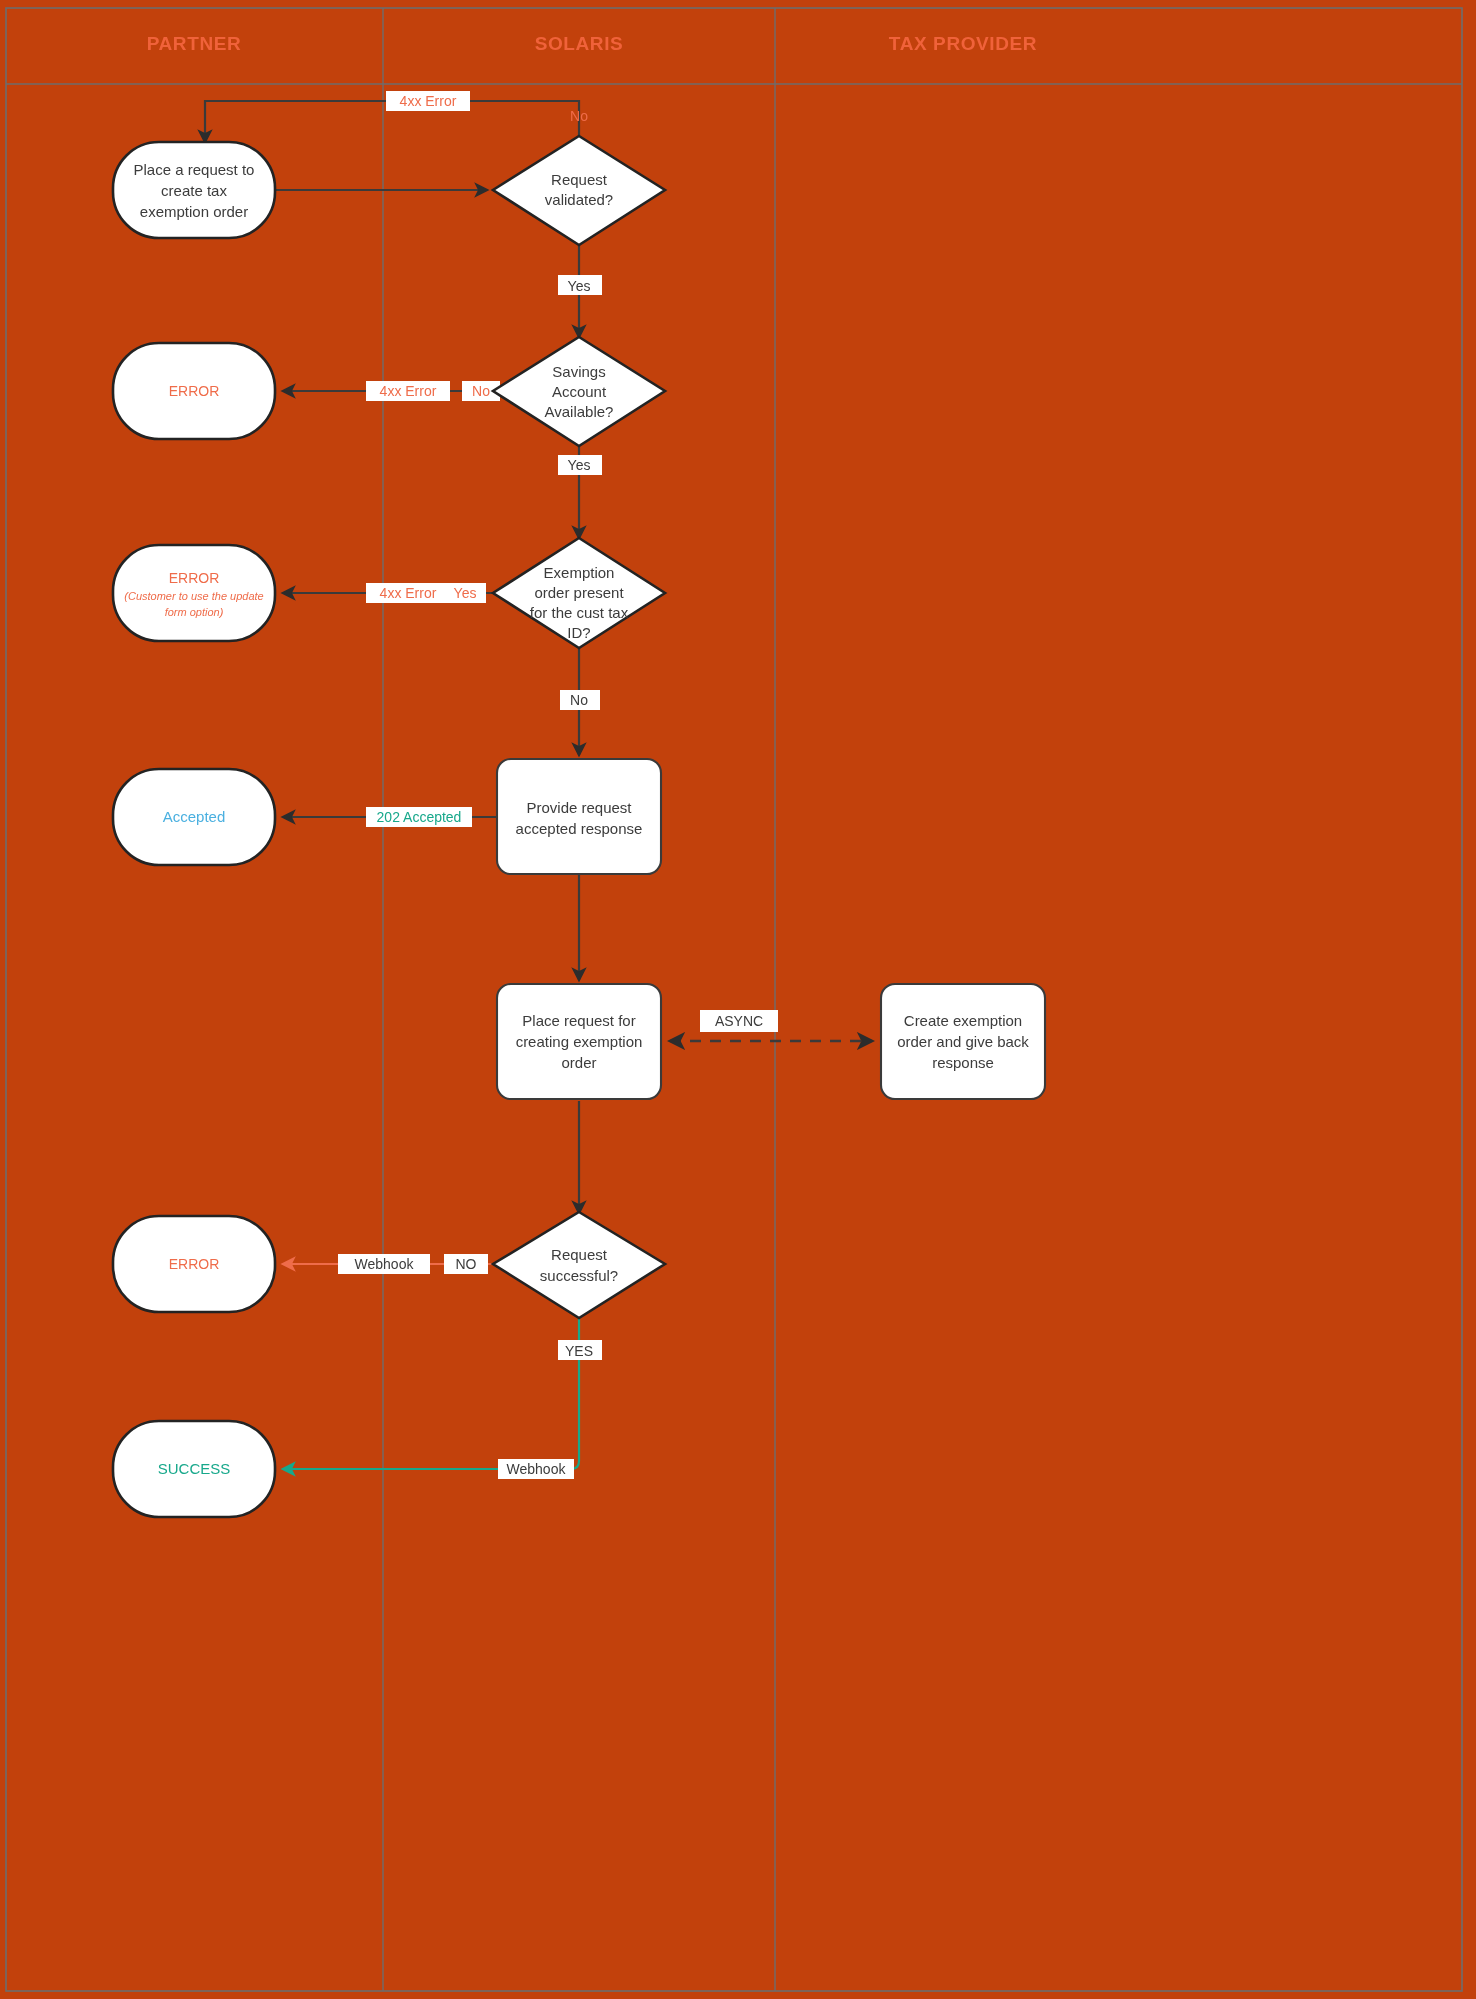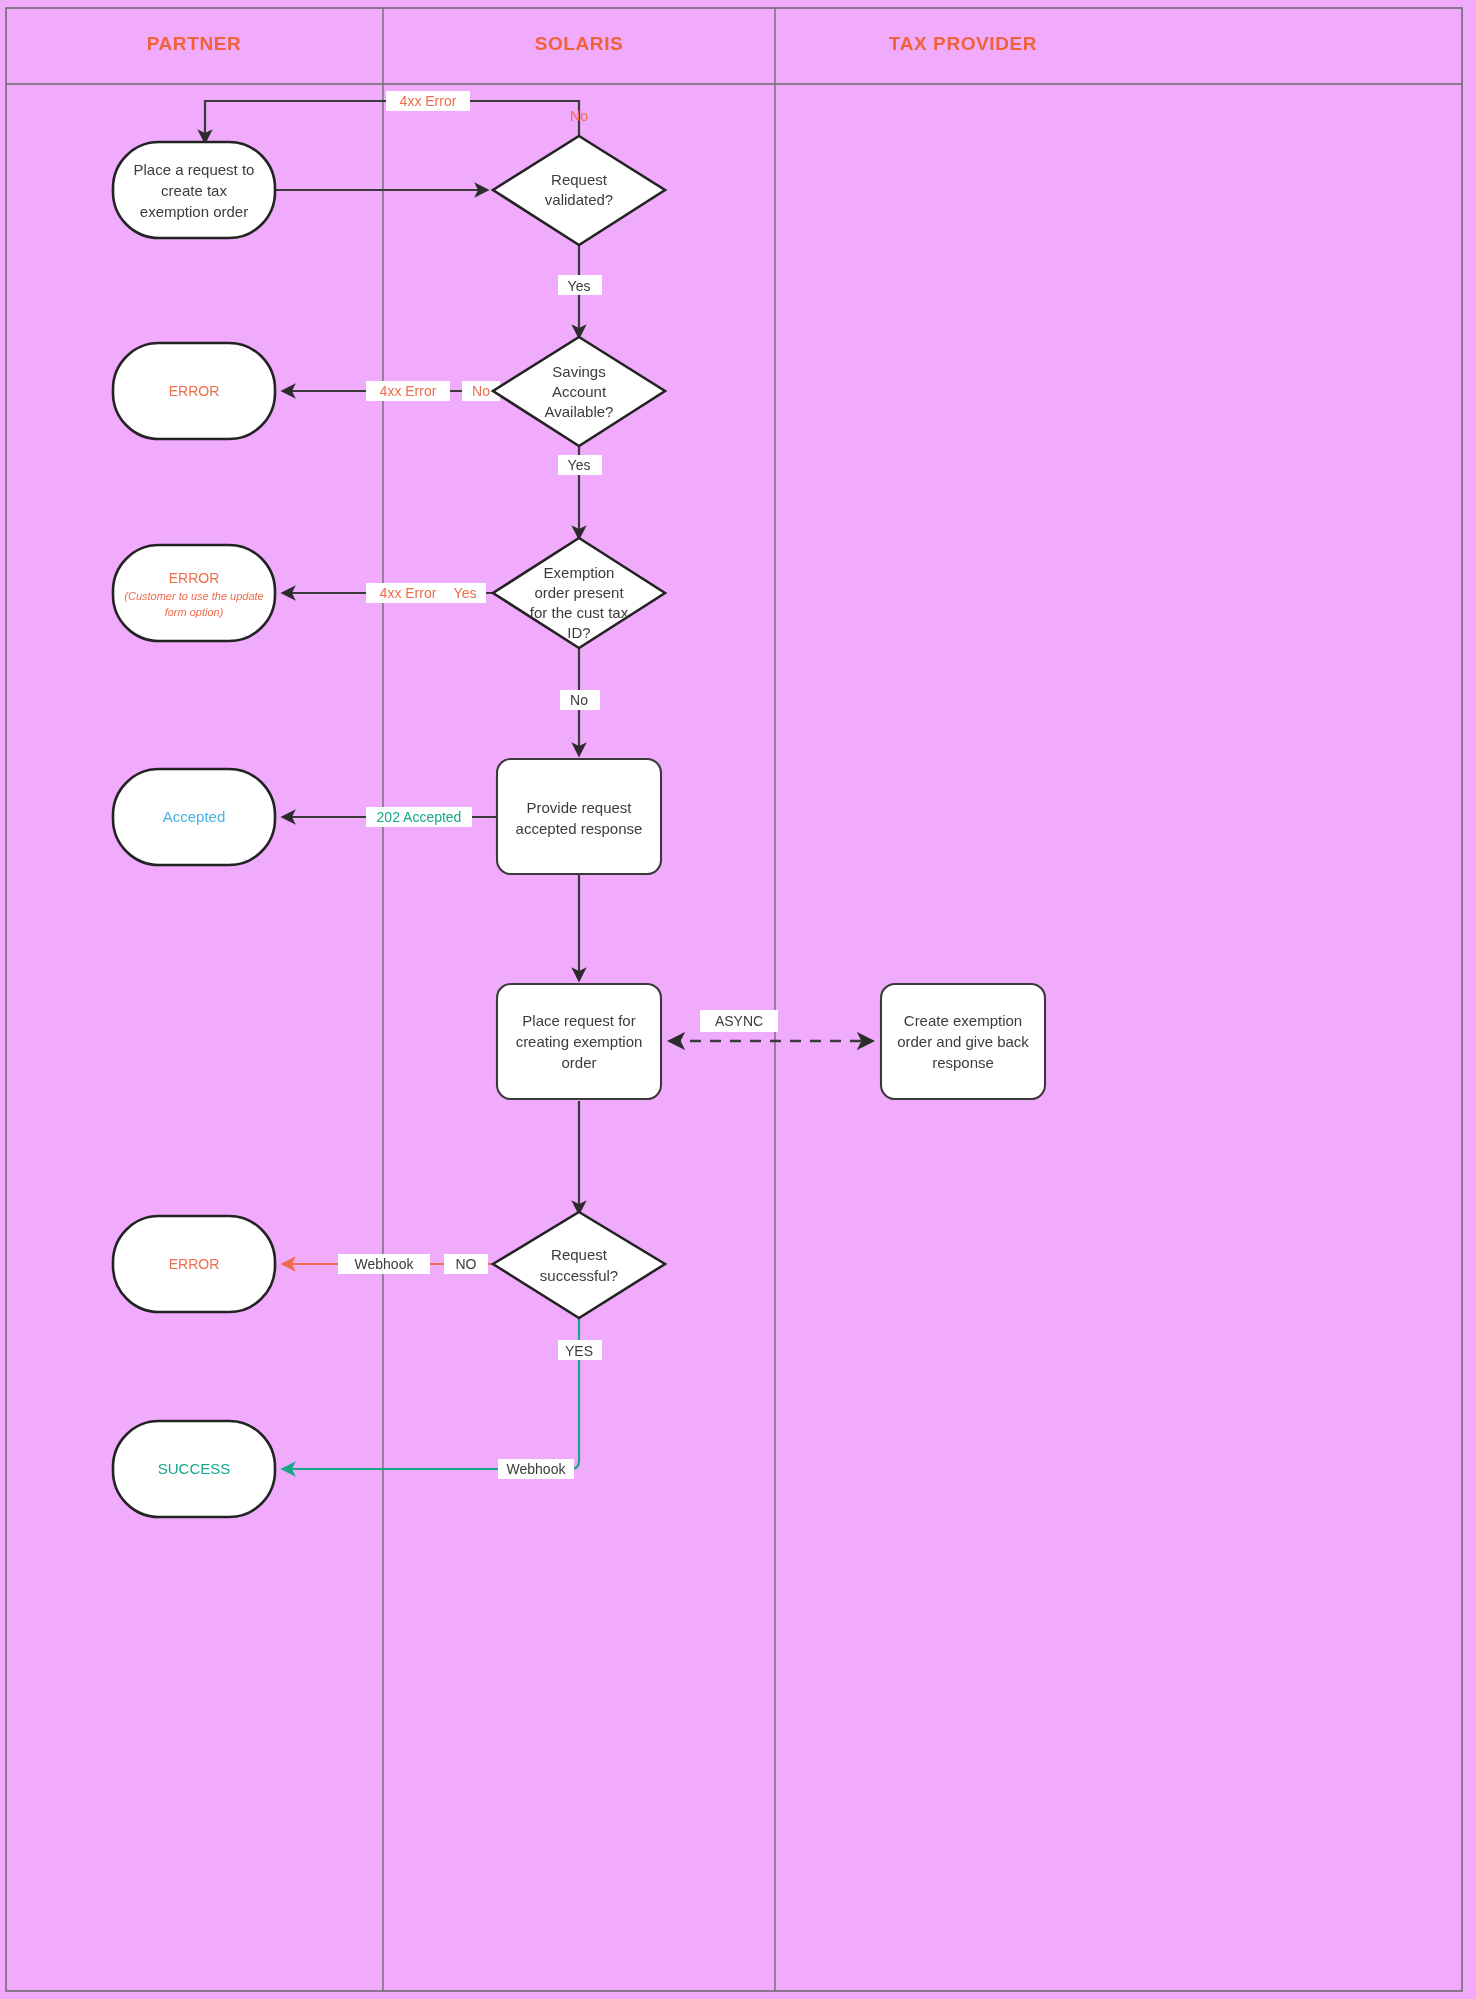--- a/index.html
+++ b/index.html
@@ -7,21 +7,21 @@
     padding: 0;
     background: #ffffff;
   }
   body {
     font-family: "Liberation Sans", sans-serif;
   }
   #canvas {
     position: relative;
     width: 1476px;
     height: 1999px;
-    background: #f0abfc;
+    background: #c2410c;
     overflow: hidden;
   }
   svg.flow {
     position: absolute;
     top: 0;
     left: 0;
     width: 1476px;
     height: 1999px;
   }
   .lane-title {

